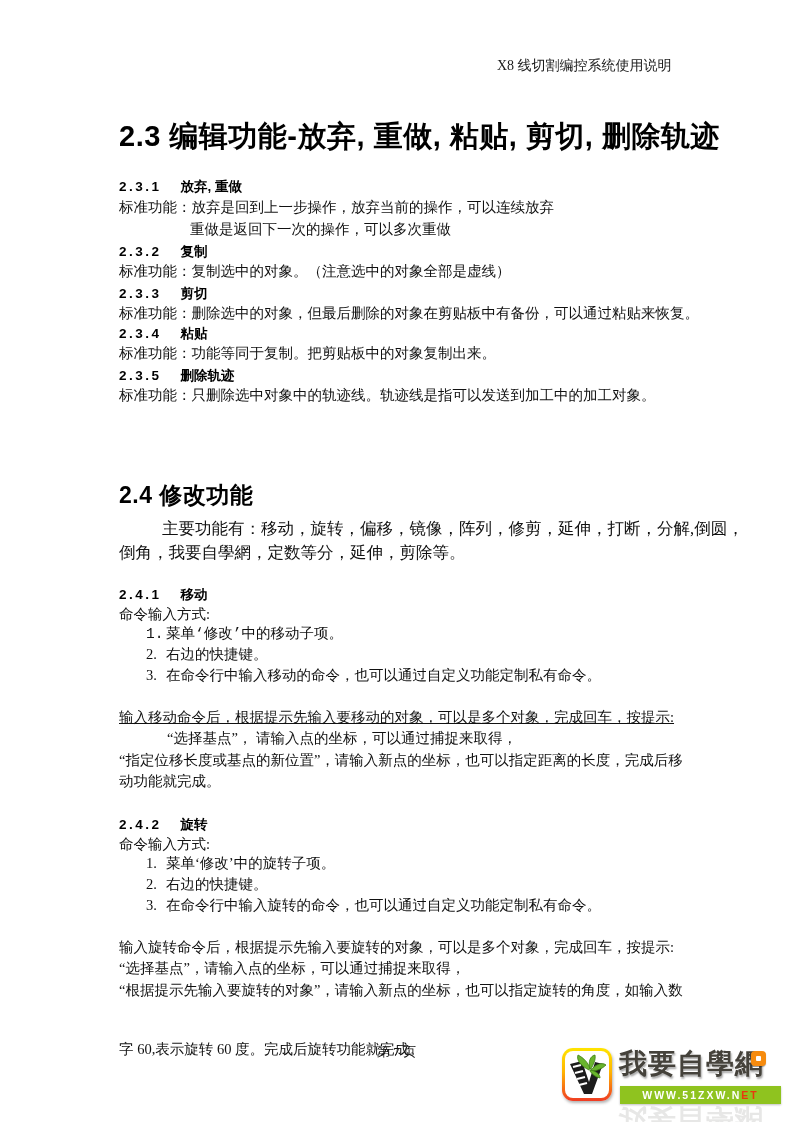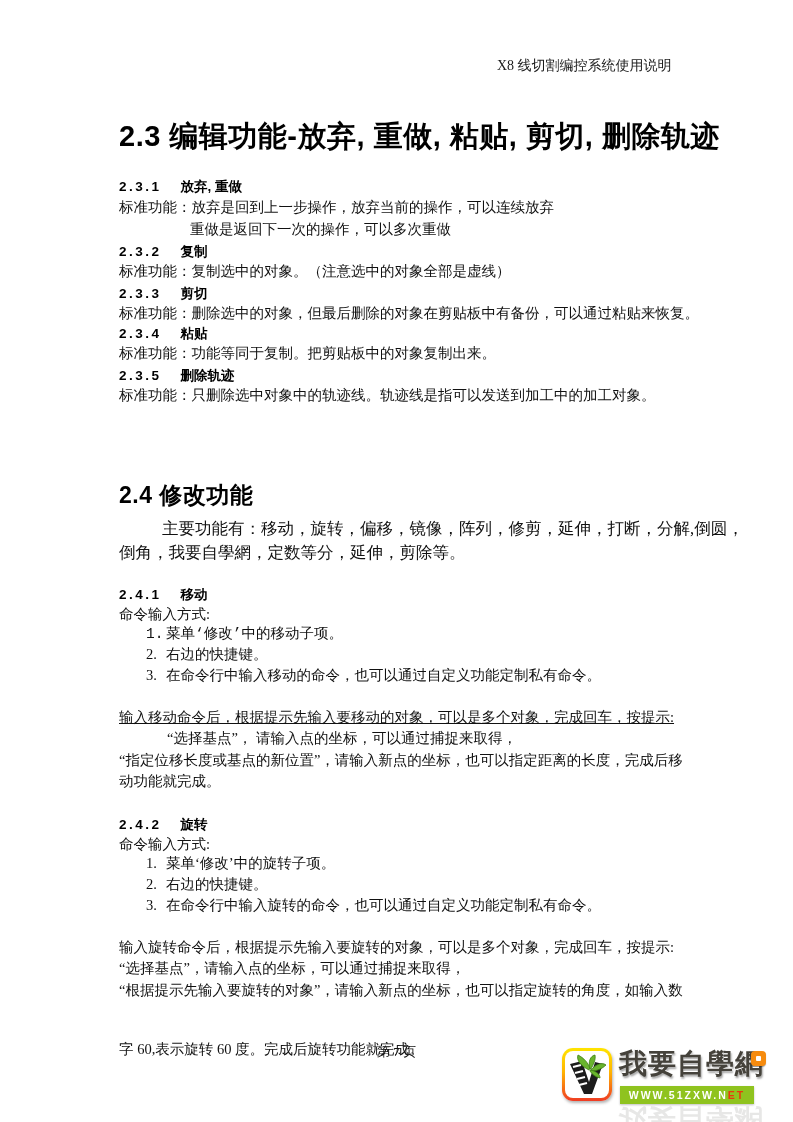--- a/index.html
+++ b/index.html
@@ -50,21 +50,21 @@
     font-size:28px; letter-spacing:1px; color:#45423b; white-space:nowrap;
     transform:scaleY(-1); opacity:.12;
   }
   .badge {
     position:absolute; left:194px; top:9px; width:15px; height:15px;
     border-radius:4px; background:#f68b0e; box-shadow:0 1px 1px rgba(0,0,0,.3);
     display:flex; align-items:center; justify-content:center;
   }
   .badge::after { content:""; width:5px; height:5px; background:#fff; border-radius:1px; }
   .url-bar {
-    position:absolute; left:63px; top:44px; width:134px; height:18px;
+    position:absolute; left:63px; top:44px; width:161px; height:18px;
     background:#8fc31f; box-shadow:0 1px 2px rgba(0,0,0,.25);
     font-family:"Liberation Sans","DejaVu Sans",sans-serif; font-weight:700;
     font-size:10.5px; letter-spacing:2px; color:#fff;
     text-align:center; line-height:18px; white-space:nowrap;
   }
   .url-bar .red { color:#e8380d; }
 </style>
 </head>
 <body>
 

